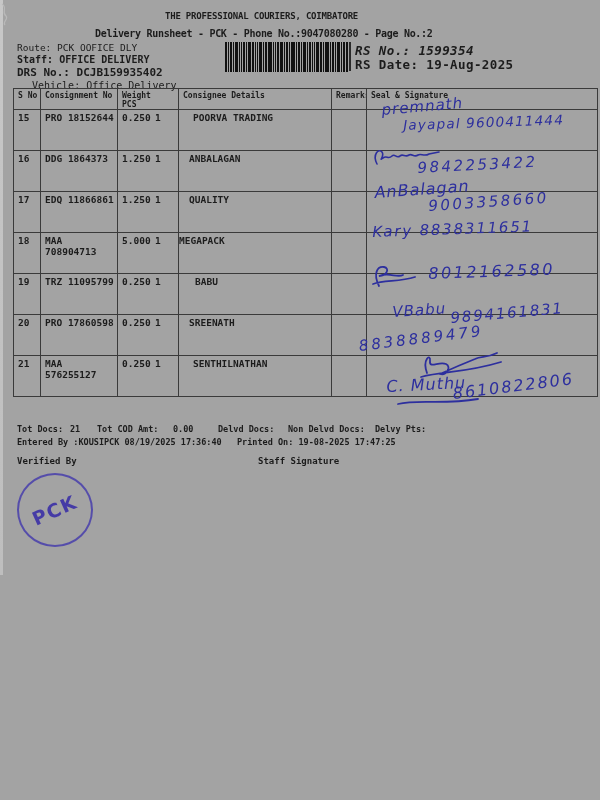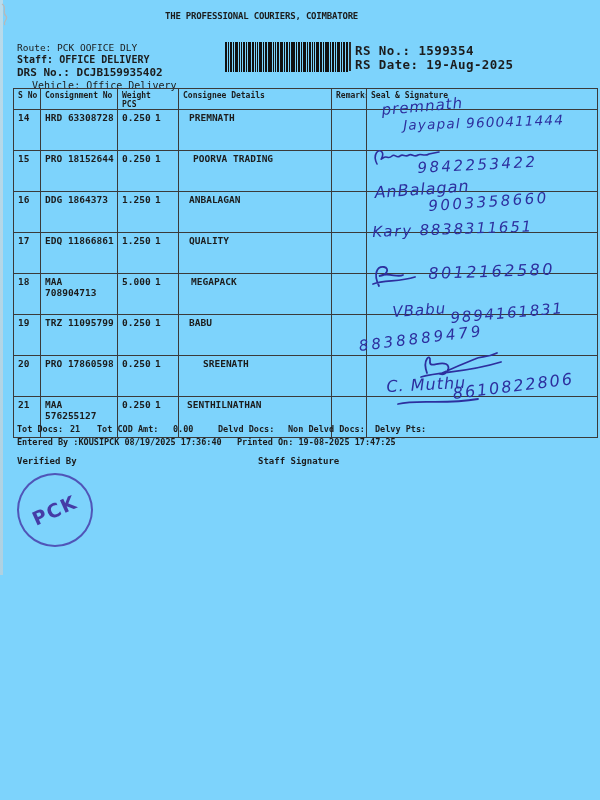--- a/index.html
+++ b/index.html
@@ -1,29 +1,29 @@
 <!DOCTYPE html>
 <html><head>
 <meta charset="utf-8">
 <style>
   html,body{margin:0;padding:0;background:#fff;}
-  .page{position:relative;width:600px;height:800px;background:#7dd3fc;overflow:hidden;
+  .page{position:relative;width:600px;height:800px;background:#a3a3a3;overflow:hidden;
         font-family:"DejaVu Sans Mono","Liberation Mono",monospace;color:#1c1c1c;}
   .abs{position:absolute;white-space:nowrap;}
 
   
   .title{left:165px;top:11px;font-size:9px;font-weight:bold;letter-spacing:-0.2px;}
   .subtitle{left:95px;top:28px;font-size:10px;font-weight:bold;letter-spacing:-0.3px;}
   .route{left:17px;top:42px;font-size:9.5px;}
   .staff{left:17px;top:54px;font-size:10px;font-weight:bold;}
   .drs{left:17px;top:66px;font-size:11px;font-weight:bold;}
   .vehicle{left:32px;top:80px;font-size:10px;}
   .barcode{left:225px;top:42px;}
   .rs-divider{left:349px;top:42px;width:1.5px;height:29px;background:#2a2a2a;}
-  .rsno{left:355px;top:43px;font-size:12.5px;font-weight:bold;letter-spacing:0.4px;}
+  .rsno{left:355px;top:43px;font-size:12.5px;font-weight:bold;letter-spacing:0.4px;font-style:italic;}
   .rsdate{left:355px;top:57px;font-size:12.5px;font-weight:bold;letter-spacing:0.4px;}
 
   
   table.runsheet{position:absolute;left:13px;top:88px;width:584px;border-collapse:collapse;
         table-layout:fixed;border:1.5px solid #2f2f2f;}
   table.runsheet td,table.runsheet th{border:1px solid #3a3a3a;vertical-align:top;
         padding:2px 0 0 4px;text-align:left;overflow:hidden;}
   table.runsheet th{font-size:8px;height:13px;font-weight:bold;padding-top:2px;}
   table.runsheet td{font-size:9.5px;font-weight:bold;height:38px;}
   th.c-remarks{padding-left:2px;font-size:7.5px;}
@@ -68,20 +68,21 @@
 <body>
 
 <div class="page">
 
   <div class="edge-left"></div>
   <svg class="abs" style="left:0;top:2px;" width="12" height="24">
     <path d="M2,2 C8,6 1,10 6,14 C9,17 2,20 5,23" stroke="#b9b9b9" stroke-width="1.2" fill="none"></path>
   </svg>
 
   <div class="abs title">THE PROFESSIONAL COURIERS, COIMBATORE</div>
+  <div class="abs subtitle">Delivery Runsheet - PCK - Phone No.:9047080280 - Page No.:2</div>
   <div class="abs route">Route: PCK OOFICE DLY</div>
   <div class="abs staff">Staff: OFFICE DELIVERY</div>
   <div class="abs drs">DRS No.: DCJB159935402</div>
   <div class="abs vehicle">Vehicle: Office Delivery</div>
 
   <svg class="abs barcode" width="123" height="30">
     <g fill="#111">
       <rect x="0" y="0" width="2" height="30"></rect>
         <rect x="3" y="0" width="1" height="30"></rect>
       <rect x="5" y="0" width="2" height="30"></rect>
@@ -144,28 +145,20 @@
     <tbody>
         <tr>
       <th>S No</th>
       <th>Consignment No</th>
       <th><span class="wh-span">Weight</span><span>PCS</span></th>
       <th>Consignee Details</th>
       <th class="c-remarks">Remarks</th>
       <th class="c-seal">Seal &amp; Signature</th>
     </tr>
     <tr>
-      <td>14</td>
-      <td>HRD 63308728</td>
-      <td><span class="w-span">0.250</span><span>1</span></td>
-      <td style="padding-left:10px">PREMNATH</td>
-      <td></td>
-      <td></td>
-    </tr>
-    <tr>
       <td>15</td>
       <td>PRO 18152644</td>
       <td><span class="w-span">0.250</span><span>1</span></td>
       <td style="padding-left:14px">POORVA TRADING</td>
       <td></td>
       <td></td>
     </tr>
     <tr>
       <td>16</td>
       <td>DDG 1864373</td>
@@ -179,45 +172,45 @@
       <td>EDQ 11866861</td>
       <td><span class="w-span">1.250</span><span>1</span></td>
       <td style="padding-left:10px">QUALITY</td>
       <td></td>
       <td></td>
     </tr>
     <tr>
       <td>18</td>
       <td>MAA 708904713</td>
       <td><span class="w-span">5.000</span><span>1</span></td>
-      <td style="padding-left:12px">MEGAPACK</td>
+      <td style="padding-left:0">MEGAPACK</td>
       <td></td>
       <td></td>
     </tr>
     <tr>
       <td>19</td>
       <td>TRZ 11095799</td>
       <td><span class="w-span">0.250</span><span>1</span></td>
-      <td style="padding-left:10px">BABU</td>
+      <td style="padding-left:16px">BABU</td>
       <td></td>
       <td></td>
     </tr>
     <tr>
       <td>20</td>
       <td>PRO 17860598</td>
       <td><span class="w-span">0.250</span><span>1</span></td>
-      <td style="padding-left:24px">SREENATH</td>
+      <td style="padding-left:10px">SREENATH</td>
       <td></td>
       <td></td>
     </tr>
     <tr>
       <td>21</td>
       <td>MAA 576255127</td>
       <td><span class="w-span">0.250</span><span>1</span></td>
-      <td style="padding-left:8px">SENTHILNATHAN</td>
+      <td style="padding-left:14px">SENTHILNATHAN</td>
       <td></td>
       <td></td>
     </tr>
   </tbody>
     </table>
 
   <span class="sig s14a">premnath</span>
   <span class="sig s14b">Jayapal 9600411444</span>
 
   <svg class="scrib" style="left:371px;top:146px;" width="74" height="24">

